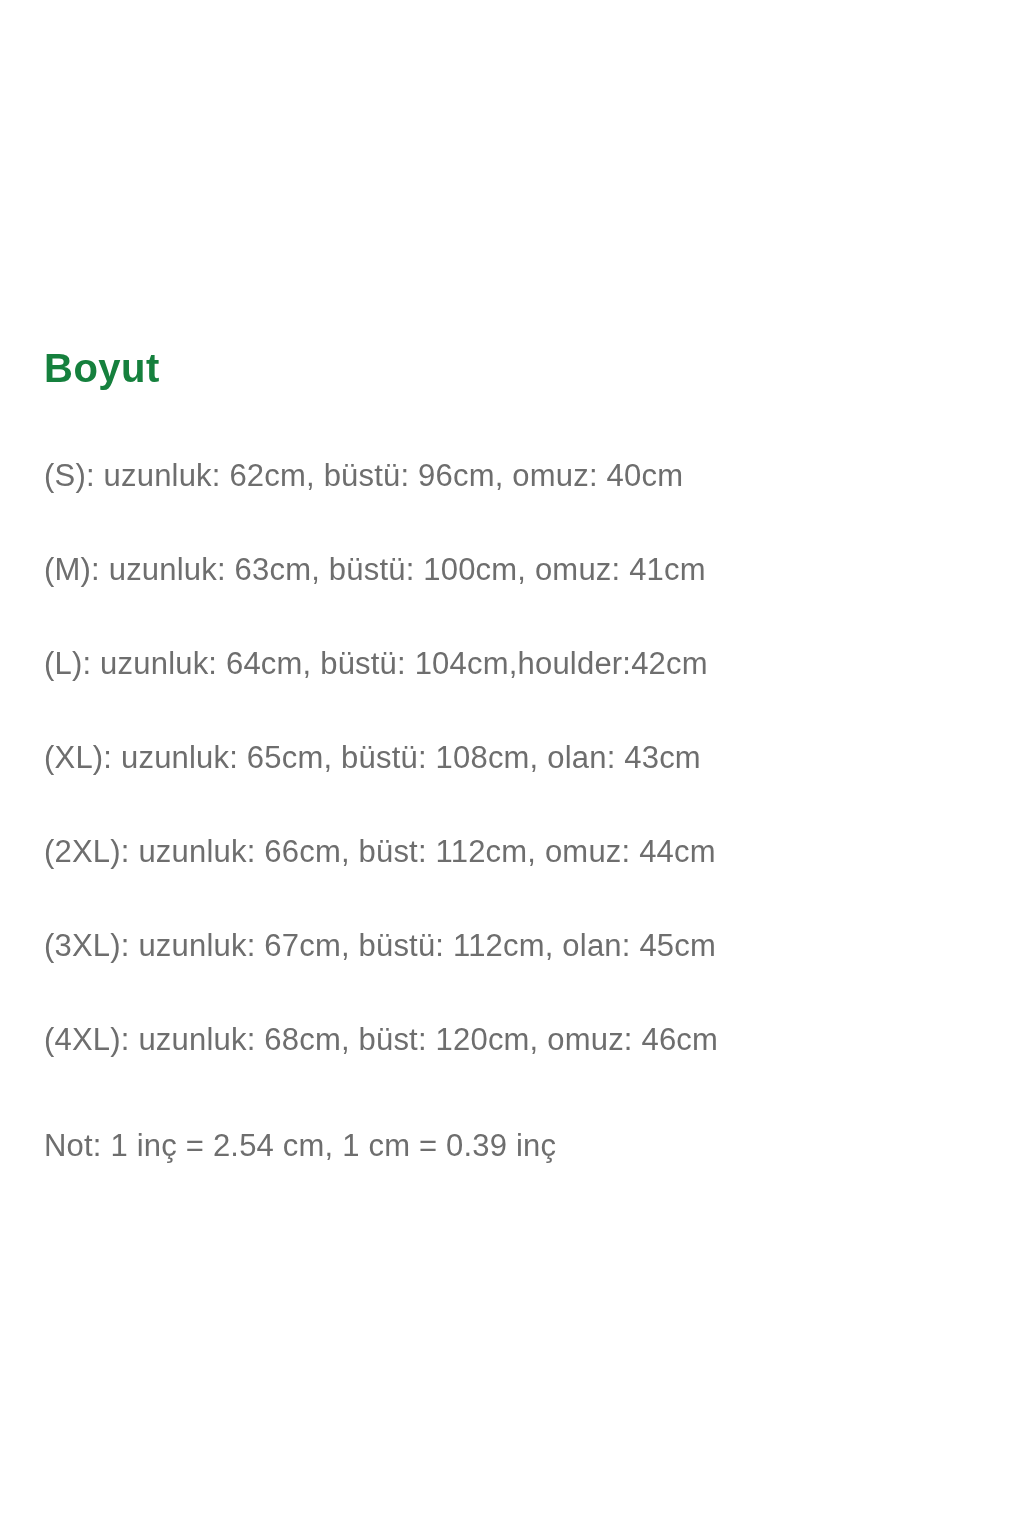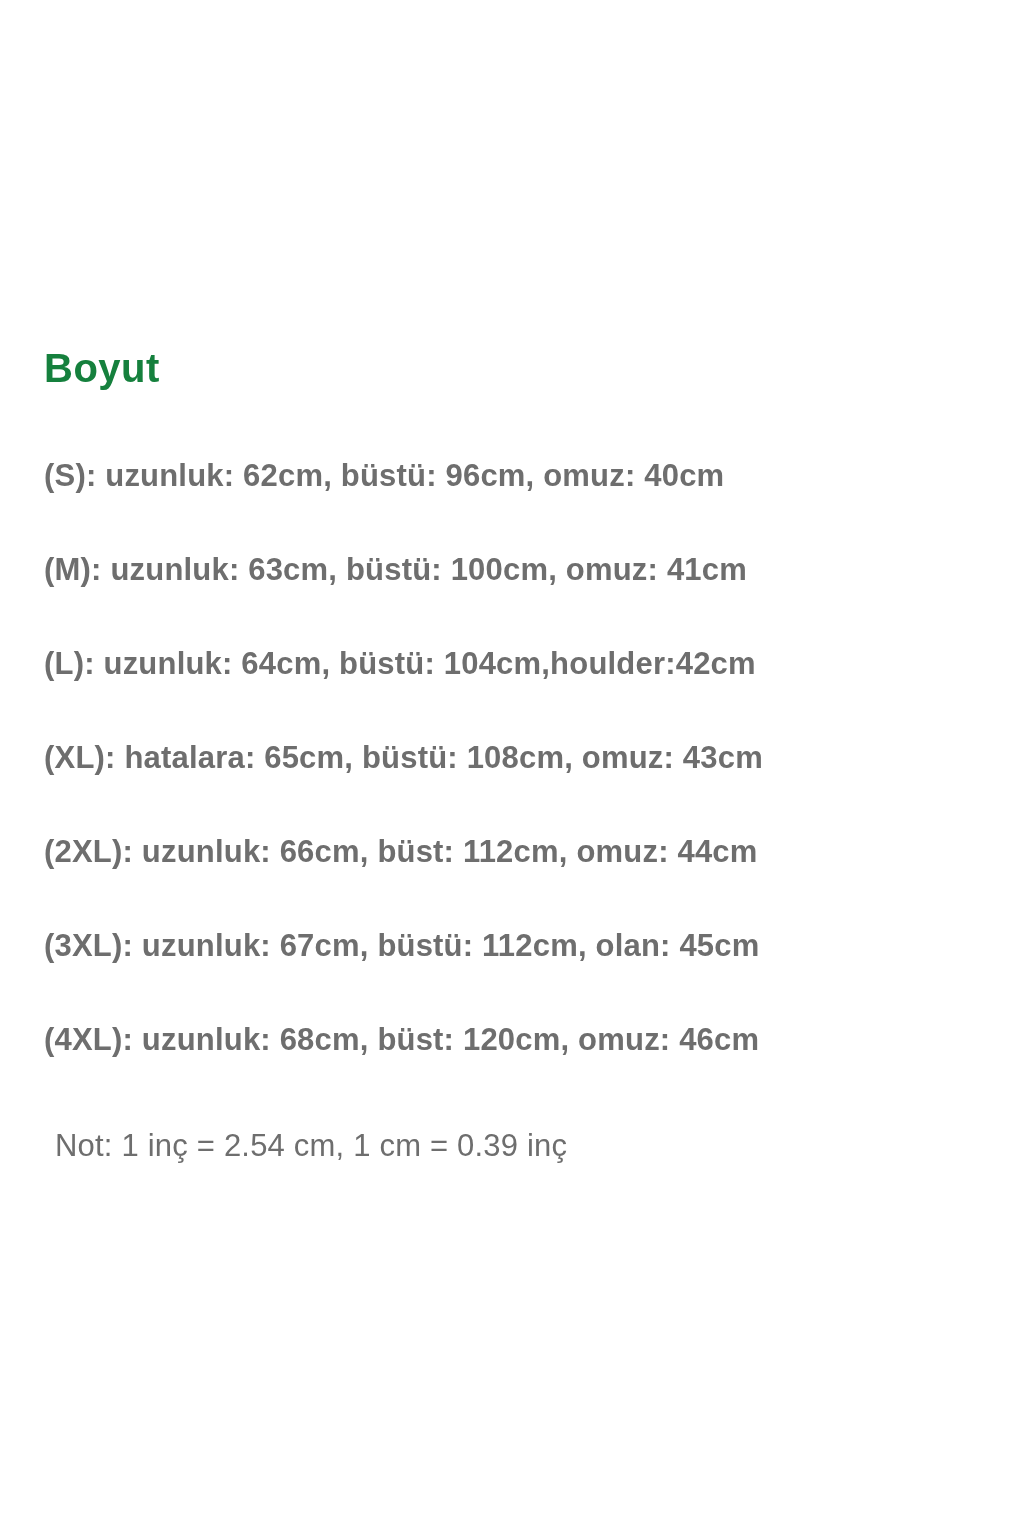--- a/index.html
+++ b/index.html
@@ -22,27 +22,27 @@
     font-size: 40px;
     line-height: 44px;
     font-weight: 700;
     letter-spacing: 0.5px;
     color: #15803d;
   }
   .size-row {
     margin: 0 0 58px 0;
     font-size: 31px;
     line-height: 36px;
-    font-weight: 700;
+    font-weight: 400;
     color: #6e6e6e;
     letter-spacing: 0.2px;
     white-space: nowrap;
   }
   .notes {
-    margin: 62px 0 0 11px;
+    margin: 62px 0 0 0;
     font-size: 31px;
     line-height: 52px;
     font-weight: 400;
     color: #6e6e6e;
     letter-spacing: 0.2px;
   }
   .note-line {
     display: block;
     white-space: nowrap;
   }
@@ -52,21 +52,21 @@
 
 <div class="sheet">
   <h1 class="title">Boyut</h1>
 
   <p class="size-row">(S): uzunluk: 62cm, büstü: 96cm, omuz: 40cm</p>
 
   <p class="size-row">(M): uzunluk: 63cm, büstü: 100cm, omuz: 41cm</p>
 
   <p class="size-row">(L): uzunluk: 64cm, büstü: 104cm,houlder:42cm</p>
 
-  <p class="size-row">(XL): hatalara: 65cm, büstü: 108cm, omuz: 43cm</p>
+  <p class="size-row">(XL): uzunluk: 65cm, büstü: 108cm, olan: 43cm</p>
 
   <p class="size-row">(2XL): uzunluk: 66cm, büst: 112cm, omuz: 44cm</p>
 
   <p class="size-row">(3XL): uzunluk: 67cm, büstü: 112cm, olan: 45cm</p>
 
   <p class="size-row">(4XL): uzunluk: 68cm, büst: 120cm, omuz: 46cm</p>
 
   <p class="notes">
     <span class="note-line">Not: 1 inç = 2.54 cm, 1 cm = 0.39 inç</span>
   </p>

